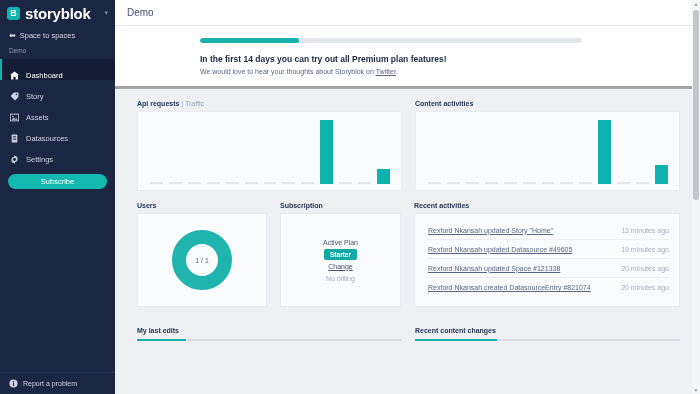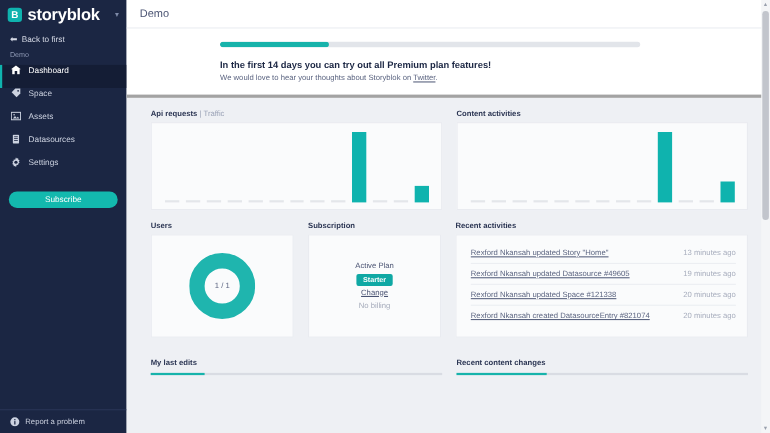--- a/index.html
+++ b/index.html
@@ -43,21 +43,21 @@
     padding: 5px 7px 3px 9px;
     color: #d6dae6; font-size: 7.5px;
   }
   .sb-back-arrow { font-size: 8px; color: #d6dae6; }
   .sb-space {
     padding: 4px 9px 5px;
     color: #8e99b5; font-size: 6.5px;
   }
   .sb-nav { display: flex; flex-direction: column; }
   .sb-item {
-    display: flex; align-items: flex-start; gap: 7px;
+    display: flex; align-items: flex-end; gap: 7px;
     height: 21px; padding-left: 10px;
     color: #ccd2e0; font-size: 7.5px;
     position: relative;
   }
   .sb-item.active {
     background: #141d35;
     color: #ffffff;
   }
   .sb-item.active::before {
     content: ""; position: absolute; left: 0; top: 0; bottom: 0;
@@ -240,21 +240,21 @@
   <div class="sidebar">
 
     <div class="sb-brand">
       <div class="sb-logo">B</div>
       <div class="sb-brandname">storyblok</div>
       <div class="sb-caret">▾</div>
     </div>
 
     <div class="sb-back">
       <span class="sb-back-arrow">⬅</span>
-      <span>Back to first</span>
+      <span>Space to spaces</span>
     </div>
 
     <div class="sb-space">Demo</div>
 
     <div class="sb-nav">
 
       <div class="sb-item active">
         <span class="sb-ico">
           <svg width="9" height="9" viewBox="0 0 16 16" fill="#fff">
               <path d="M8 1L0 7h2v8h4v-5h4v5h4V7h2z"></path>
@@ -264,21 +264,21 @@
       </div>
 
 
       <div class="sb-item">
         <span class="sb-ico">
           <svg width="9" height="9" viewBox="0 0 16 16" fill="#ccd2e0">
               <path d="M1 7l6-6h8v8l-6 6z"></path>
               <circle cx="11.5" cy="4.5" r="1.4" fill="#1b2643"></circle>
             </svg>
         </span>
-        <span>Space</span>
+        <span>Story</span>
       </div>
 
       <div class="sb-item">
         <span class="sb-ico">
           <svg width="9" height="9" viewBox="0 0 16 16">
               <rect x="0.5" y="2" width="15" height="12" fill="none" stroke="#ccd2e0" stroke-width="1.6"></rect>
               <circle cx="5" cy="6" r="1.3" fill="#ccd2e0"></circle>
               <path d="M3 12l3.5-4 2.5 3 2-2 2.5 3z" fill="#ccd2e0"></path>
             </svg>
         </span>

